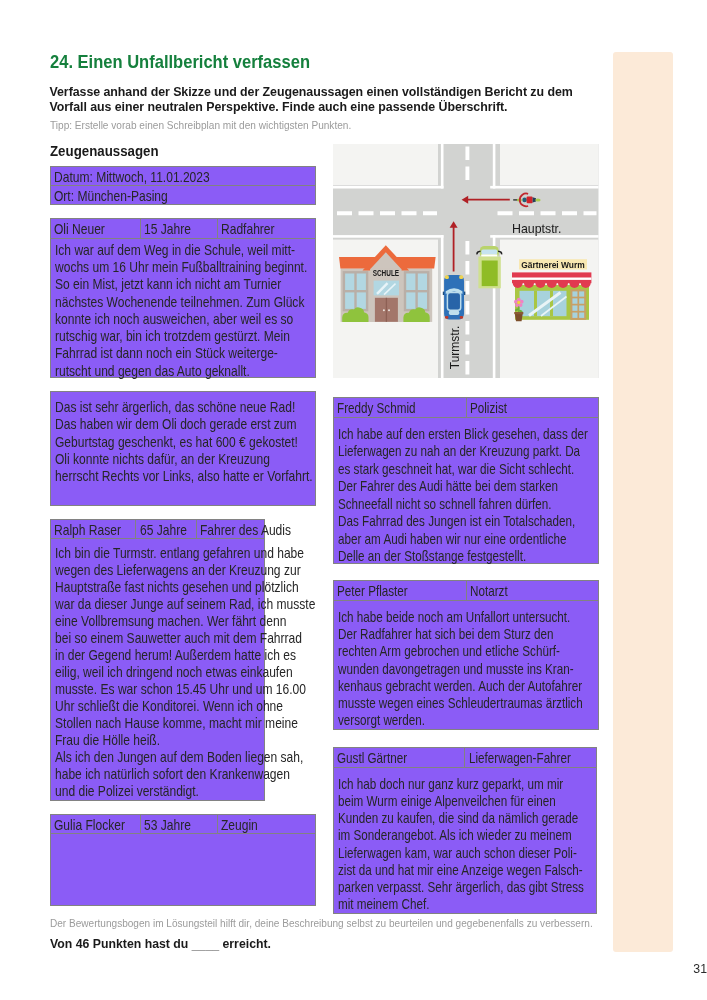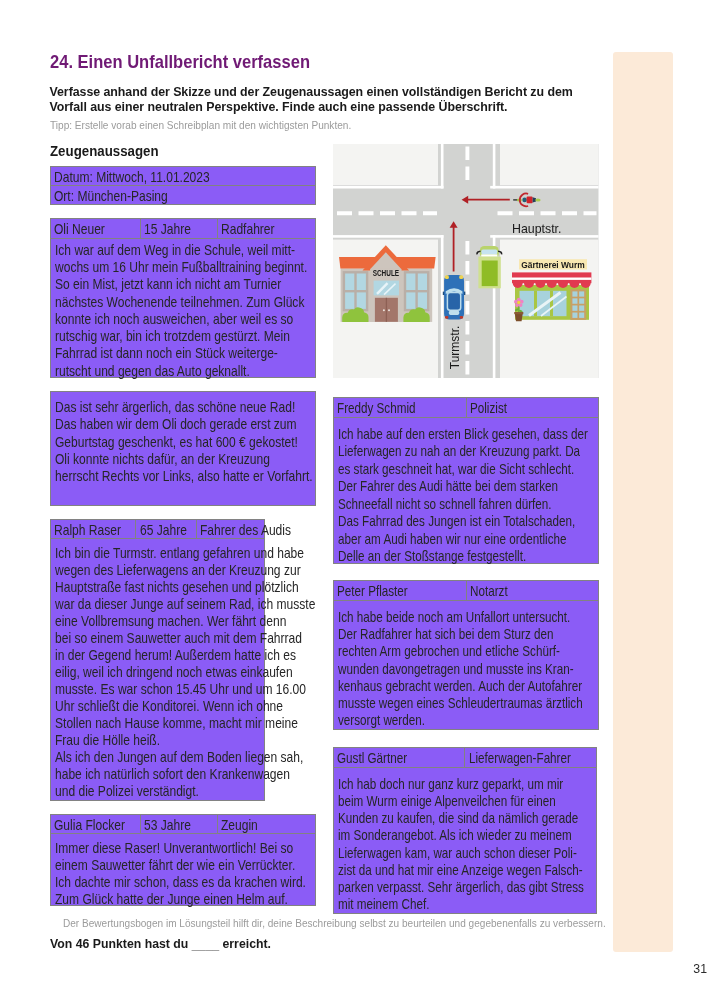--- a/index.html
+++ b/index.html
@@ -16,21 +16,21 @@
   .sx{display:inline-block;transform-origin:0 0;white-space:pre;}
   .tx{display:inline-block;transform:scaleX(0.825);transform-origin:0 50%;white-space:pre;}
   .rt .tx{transform:scaleX(0.80);}
   .row{box-sizing:border-box;padding:1.4px 0 0 3.2px;font-size:14.6px;color:#262626;line-height:18px;white-space:nowrap;}
 </style>
 </head>
 <body>
 
 <div class="abs" style="left:613px;top:52px;width:60px;height:900px;background:#fcead8;border-radius:3px;"></div>
 
-<div class="abs" style="left:49.5px;top:50.3px;font-size:19px;line-height:23px;font-weight:bold;color:#701a75;"><span class="sx" style="transform:scaleX(0.87);">24. Einen Unfallbericht verfassen</span></div>
+<div class="abs" style="left:49.5px;top:50.3px;font-size:19px;line-height:23px;font-weight:bold;color:#15803d;"><span class="sx" style="transform:scaleX(0.87);">24. Einen Unfallbericht verfassen</span></div>
 
 <div class="abs" style="left:49.5px;top:84.9px;font-size:12.4px;line-height:15.4px;font-weight:bold;color:#1a1a1a;letter-spacing:-0.05px;">Verfasse anhand der Skizze und der Zeugenaussagen einen vollständigen Bericht zu dem<br>Vorfall aus einer neutralen Perspektive. Finde auch eine passende Überschrift.</div>
 
 <div class="abs" style="left:49.5px;top:118.6px;font-size:10.6px;color:#9b9b9b;text-align:center;"><span class="sx" style="transform:scaleX(0.952);">Tipp: Erstelle vorab einen Schreibplan mit den wichtigsten Punkten.</span></div>
 
 <div class="abs" style="left:49.8px;top:142.2px;font-size:15.2px;font-weight:bold;color:#1a1a1a;"><span class="sx" style="transform:scaleX(0.875);">Zeugenaussagen</span></div>
 
 <div class="tbl" style="left:50px;top:165.5px;width:266px;height:39.5px;">
   <div class="row" style="height:19.6px;border-bottom:1.3px solid #828282;"><span class="tx">Datum: Mittwoch, 11.01.2023</span></div>
   <div class="row"><span class="tx">Ort: München-Pasing</span></div>
@@ -63,23 +63,20 @@
       <div class="in">Ich bin die Turmstr. entlang gefahren und habe<br>wegen des Lieferwagens an der Kreuzung zur<br>Hauptstraße fast nichts gesehen und plötzlich<br>war da dieser Junge auf seinem Rad, ich musste<br>eine Vollbremsung machen. Wer fährt denn<br>bei so einem Sauwetter auch mit dem Fahrrad<br>in der Gegend herum! Außerdem hatte ich es<br>eilig, weil ich dringend noch etwas einkaufen<br>musste. Es war schon 15.45 Uhr und um 16.00<br>Uhr schließt die Konditorei. Wenn ich ohne<br>Stollen nach Hause komme, macht mir meine<br>Frau die Hölle heiß.<br>Als ich den Jungen auf dem Boden liegen sah,<br>habe ich natürlich sofort den Krankenwagen<br>und die Polizei verständigt.</div>
     </div>
 </div>
 
 <div class="tbl" style="left:50px;top:813.6px;width:266px;height:92.7px;">
   <div class="hdr" style="height:19.6px;">
     <div class="c b" style="width:89.6px;"><span class="tx">Gulia Flocker</span></div>
     <div class="c b" style="width:77px;"><span class="tx">53 Jahre</span></div>
     <div class="c" style="flex:1;"><span class="tx">Zeugin</span></div>
   </div>
-  <div class="bod" style="padding-top:5.5px;line-height:17px;">
-      <div class="in">Immer diese Raser! Unverantwortlich! Bei so<br>einem Sauwetter fährt der wie ein Verrückter.<br>Ich dachte mir schon, dass es da krachen wird.<br>Zum Glück hatte der Junge einen Helm auf.</div>
-    </div>
 </div>
 
 <div class="tbl rt" style="left:333px;top:396.5px;width:266px;height:167.4px;">
   <div class="hdr" style="height:20.2px;">
     <div class="c b" style="width:132.5px;"><span class="tx">Freddy Schmid</span></div>
     <div class="c" style="flex:1;"><span class="tx">Polizist</span></div>
   </div>
   <div class="bod" style="padding-top:8.3px;line-height:17.45px;">
       <div class="in">Ich habe auf den ersten Blick gesehen, dass der<br>Lieferwagen zu nah an der Kreuzung parkt. Da<br>es stark geschneit hat, war die Sicht schlecht.<br>Der Fahrer des Audi hätte bei dem starken<br>Schneefall nicht so schnell fahren dürfen.<br>Das Fahrrad des Jungen ist ein Totalschaden,<br>aber am Audi haben wir nur eine ordentliche<br>Delle an der Stoßstange festgestellt.</div>
     </div>
@@ -268,17 +265,17 @@
   <g>
     <line x1="120.6" y1="127.5" x2="120.6" y2="82" stroke="#b02025" stroke-width="1.8"></line>
     <polygon points="120.6,77.2 116.6,83.8 124.6,83.8" fill="#b02025"></polygon>
   </g>
 
   <text x="179" y="89.4" font-size="12.8" fill="#1a1a1a" font-family="Liberation Sans,sans-serif" textLength="49.5" lengthAdjust="spacingAndGlyphs">Hauptstr.</text>
 
   <text x="125.6" y="225.2" font-size="13.4" fill="#1a1a1a" font-family="Liberation Sans,sans-serif" transform="rotate(-90 125.6 225.2)" textLength="43.5" lengthAdjust="spacingAndGlyphs">Turmstr.</text>
 </svg>
 
-<div class="abs" style="left:49.5px;top:917.2px;font-size:10.6px;color:#9b9b9b;margin-left:13px;"><span class="sx" style="transform:scaleX(0.95);">Der Bewertungsbogen im Lösungsteil hilft dir, deine Beschreibung selbst zu beurteilen und gegebenenfalls zu verbessern.</span></div>
+<div class="abs" style="left:49.5px;top:917.2px;font-size:10.6px;color:#9b9b9b;"><span class="sx" style="transform:scaleX(0.95);">Der Bewertungsbogen im Lösungsteil hilft dir, deine Beschreibung selbst zu beurteilen und gegebenenfalls zu verbessern.</span></div>
 
 <div class="abs" style="left:49.5px;top:936.3px;font-size:12.8px;font-weight:bold;color:#1a1a1a;"><span class="sx" style="transform:scaleX(0.96);">Von 46 Punkten hast du <span style="color:#8f8f8f;font-weight:normal;">____</span> erreicht.</span></div>
 
 <div class="abs" style="left:0;top:962.4px;width:707px;text-align:right;font-size:12.3px;color:#2b2b2b;">31</div>
 
 </body></html>

